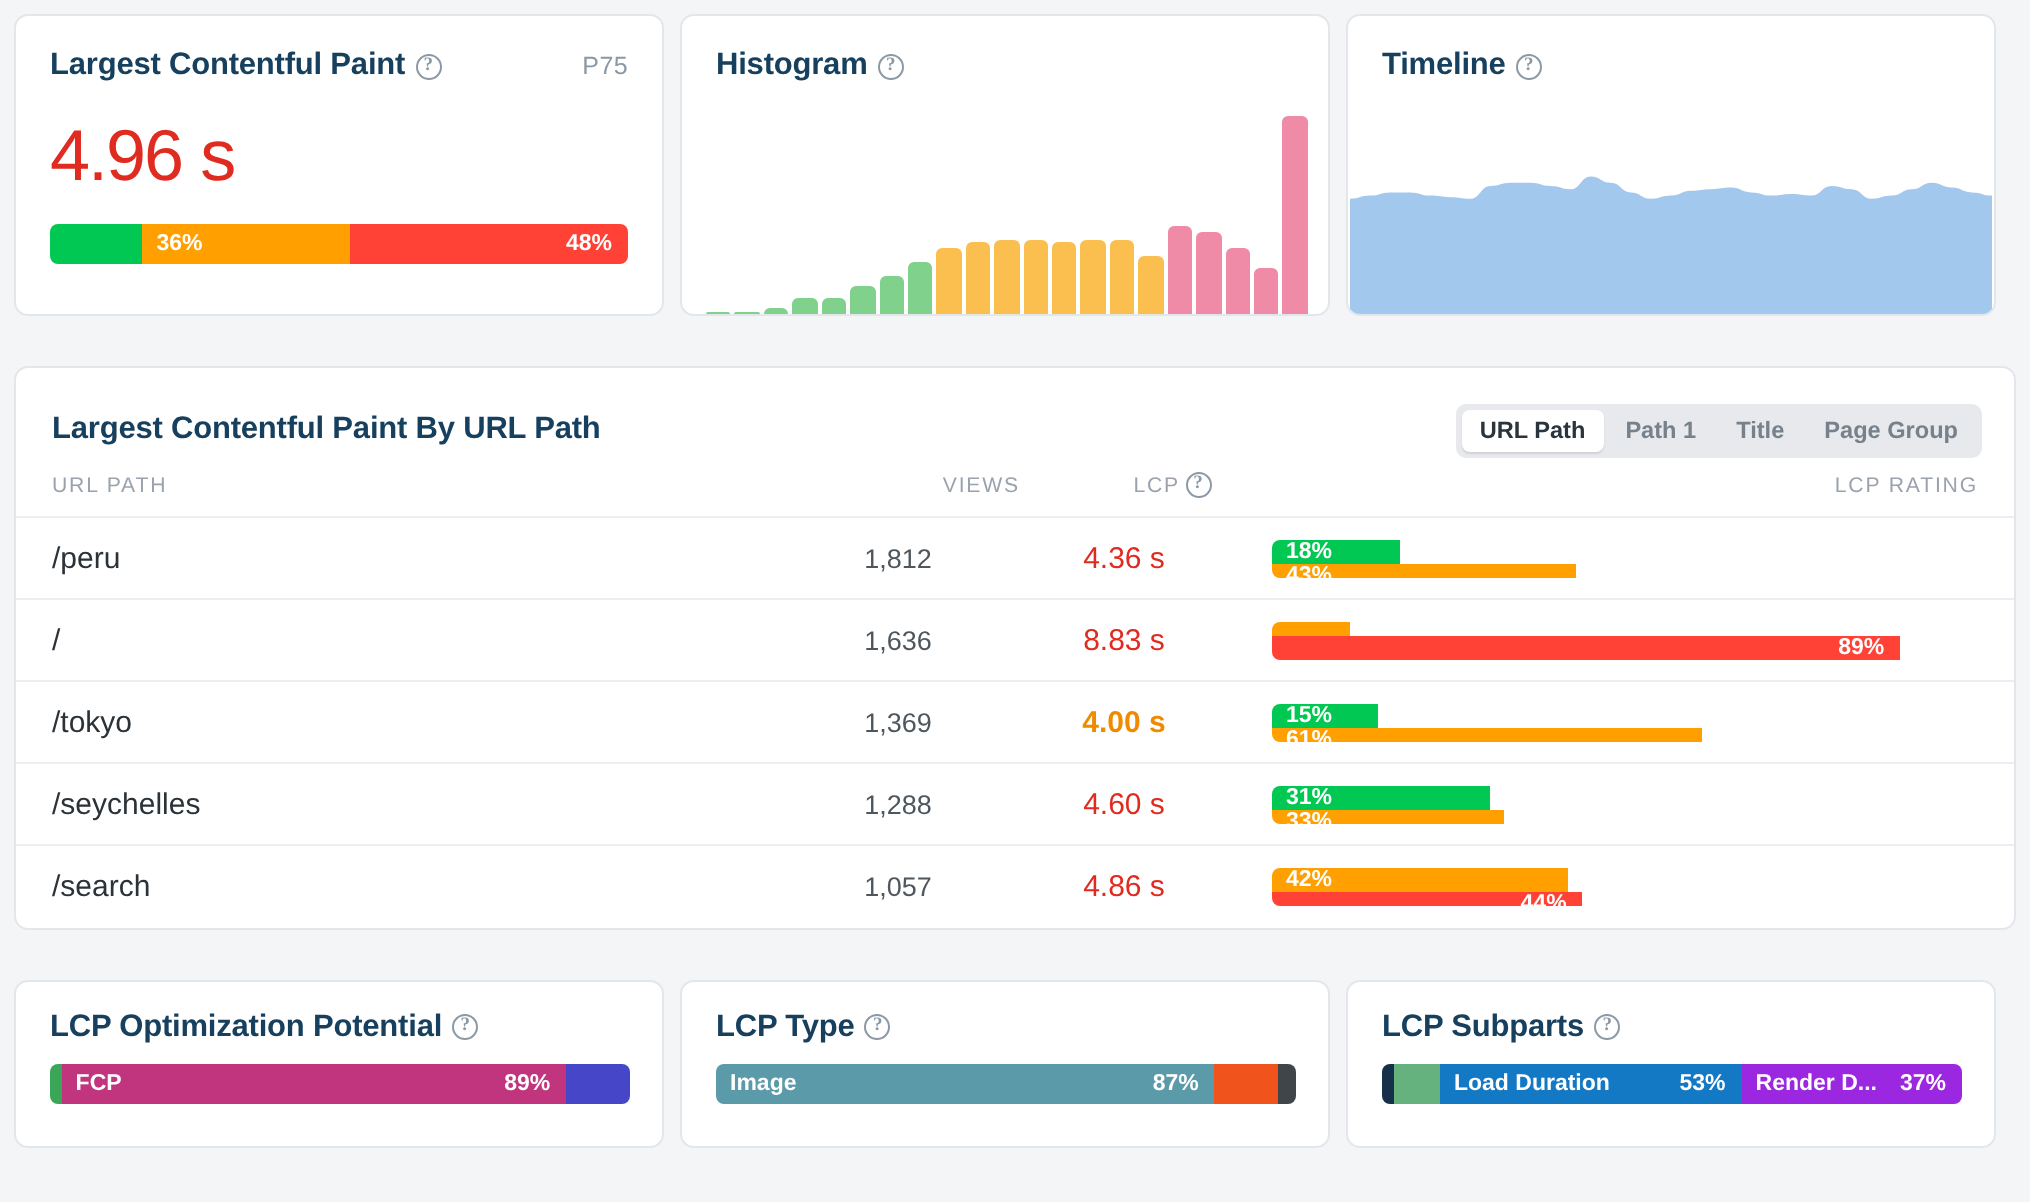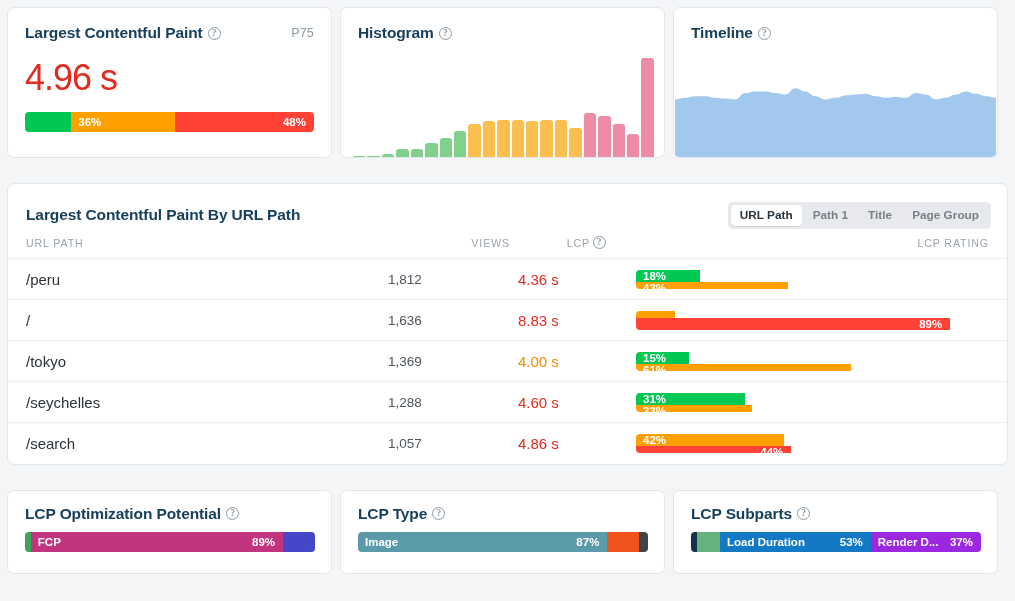--- a/index.html
+++ b/index.html
@@ -101,21 +101,21 @@
   }
   thead th.c-path { text-align: left; padding-left: 18px; width: 380px; }
   thead th.c-views { width: 130px; padding-right: 8px;}
   thead th.c-lcp { width: 110px; padding-right: 22px;}
   thead th.c-rating { padding-right: 18px; }
   .th-lcp-inner { display: inline-flex; align-items: center; gap: 3px; }
 
   tbody td {
     border-top: 1px solid #eceef1;
     height: 41px; font-size: 14.5px; color: #31393f;
-    text-align: left; vertical-align: middle;
+    text-align: center; vertical-align: middle;
   }
   tbody td.c-path { text-align: left; padding-left: 18px; font-size: 15px; color: #2b3238; }
   tbody td.c-views { color: #4e565e; font-size: 13.5px; padding-right: 8px; }
   tbody td.c-lcp { font-size: 15px; font-weight: normal; padding-right: 22px; }
   tbody td.c-rating { padding: 0 18px 0 8px; }
   .rating-bar { display: flex; height: 19px; border-radius: 4px; overflow: hidden; flex-direction: column; }
 
   
   .bot-row { height: 84px; }
   .card-bot { width: 325px; padding: 14px 16px 0 17px; }
@@ -243,21 +243,21 @@
                 <div class="seg" style="width: 11%; background: rgb(255, 160, 0);"></div>
                 <div class="seg" style="width: 89%; background: rgb(255, 65, 54);">
                   <span style="margin-left: auto; margin-right: 8px;">89%</span>
                 </div>
               </div>
             </td>
           </tr>
           <tr>
             <td class="c-path">/tokyo</td>
             <td class="c-views">1,369</td>
-            <td class="c-lcp" style="color: rgb(240, 139, 0);">4.00 s</td>
+            <td class="c-lcp" style="color: rgb(240, 139, 0); font-weight: bold;">4.00 s</td>
             <td class="c-rating">
               <div class="rating-bar">
                 <div class="seg" style="width: 15%; background: rgb(0, 200, 83);">
                   <span style="margin-left: 7px;">15%</span>
                 </div>
                 <div class="seg" style="width: 61%; background: rgb(255, 160, 0);">
                   <span style="margin-left: 7px;">61%</span>
                 </div>
                 <div class="seg" style="width: 24%; background: #1d4ed8;">
                   <span style="margin-left: auto; margin-right: 8px;">24%</span>

